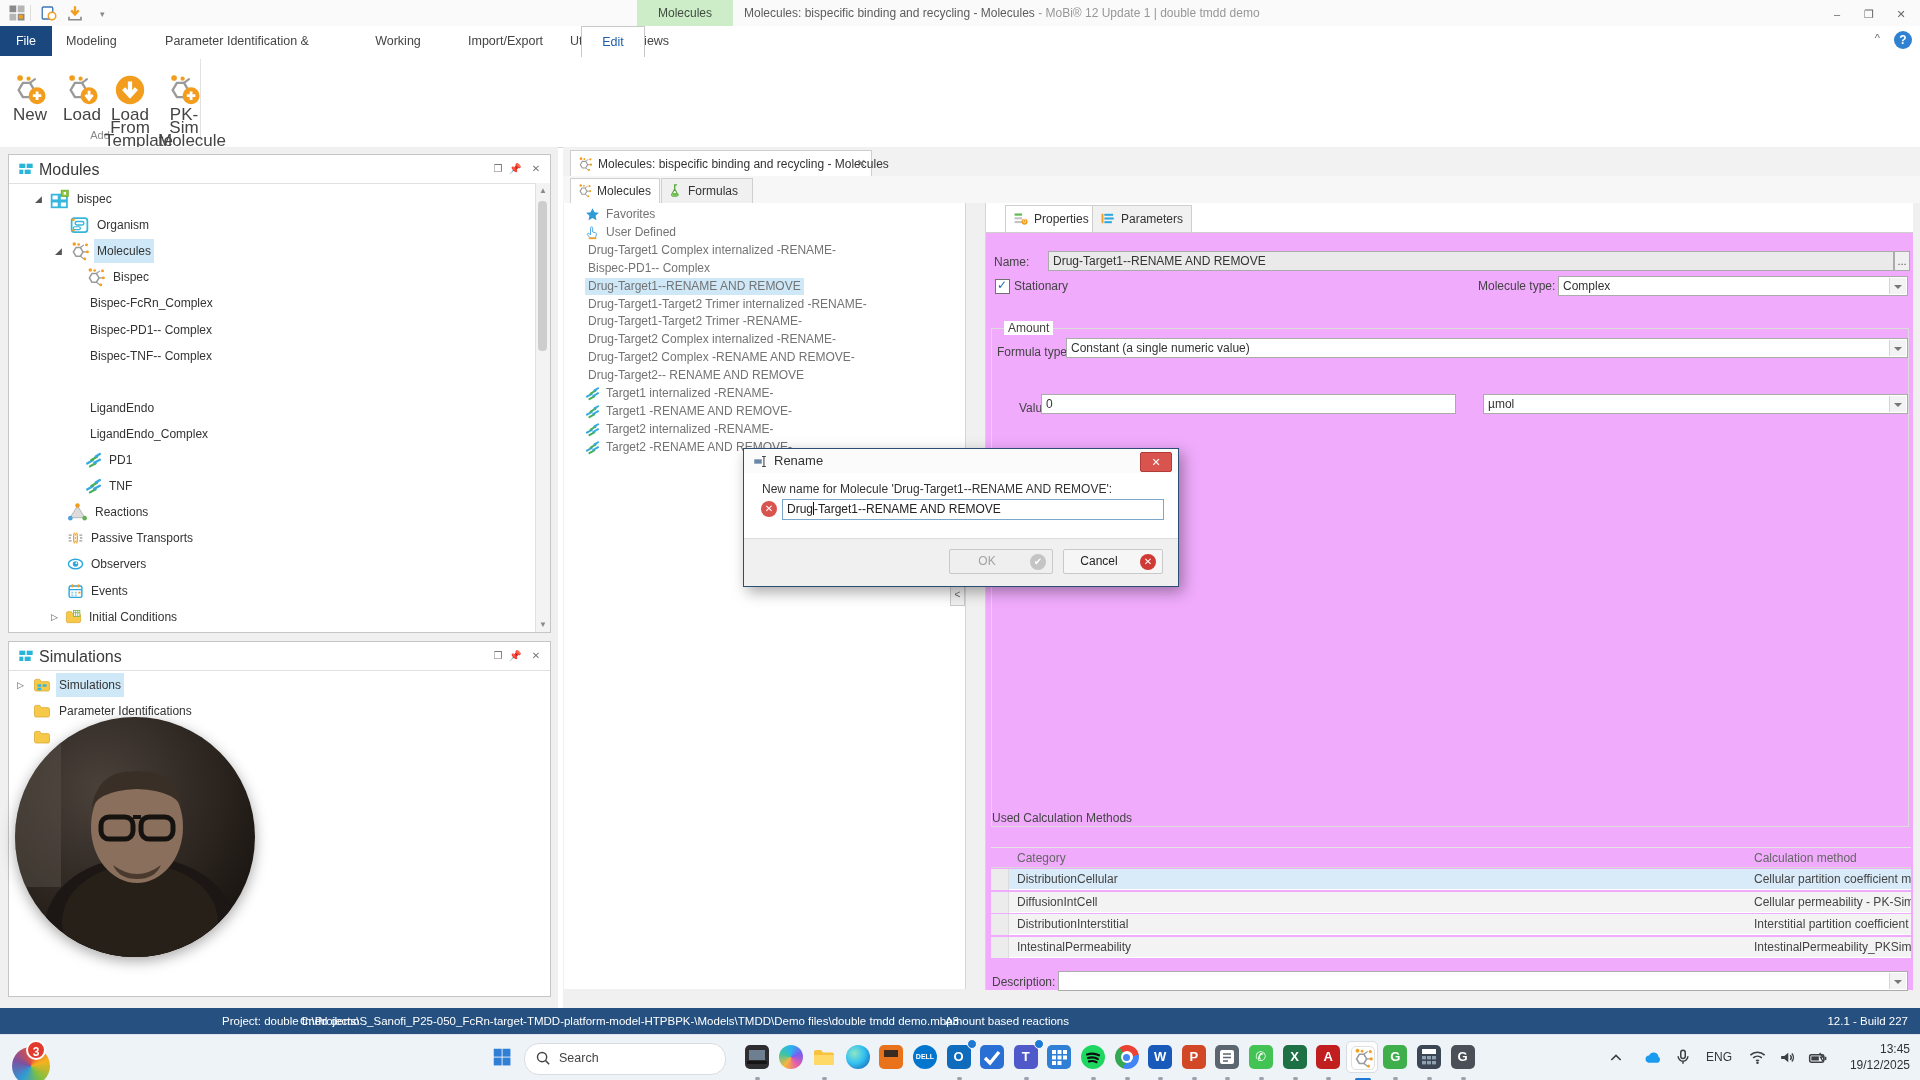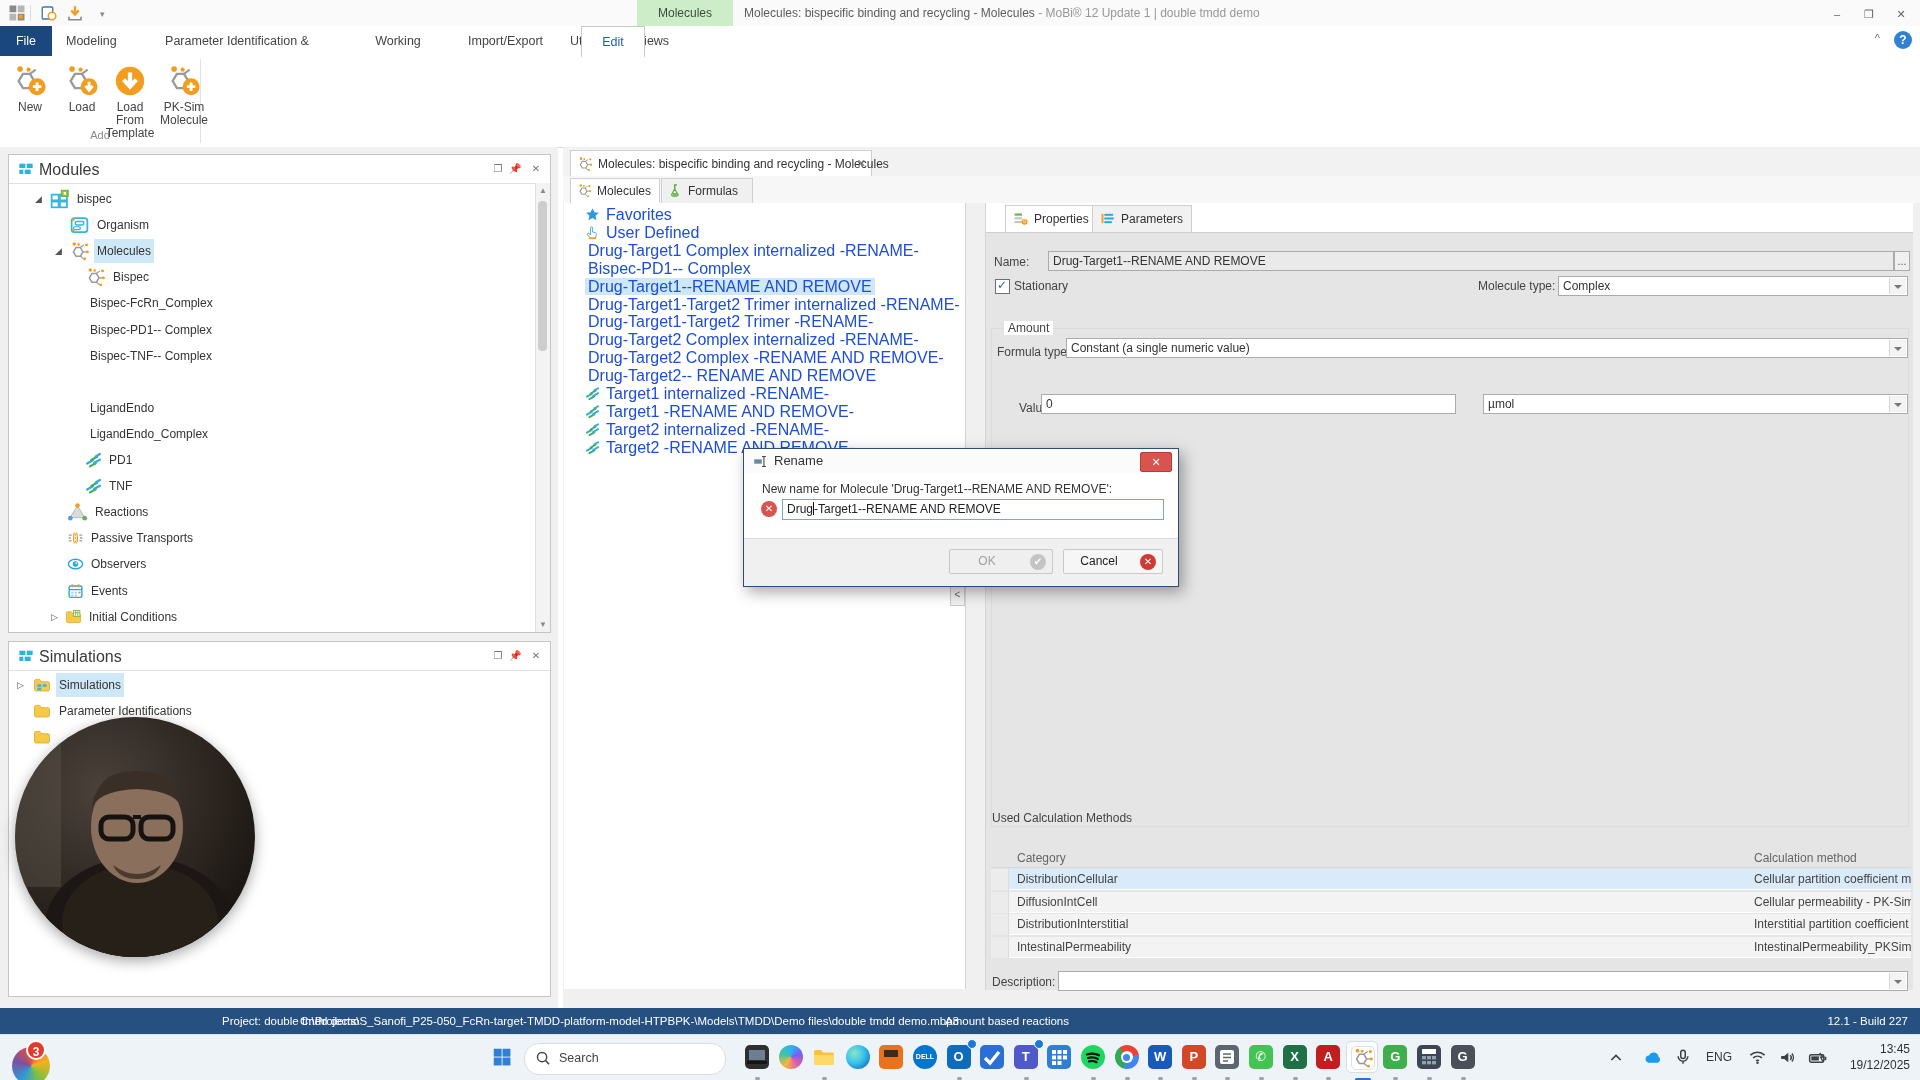--- a/index.html
+++ b/index.html
@@ -18,21 +18,21 @@
   
   #tabrow{left:0;top:26px;width:1920px;height:31px;background:#fff;border-bottom:1px solid #d9d9d9;}
   .rtab{position:absolute;top:0;height:30px;line-height:30px;padding:0 12px;font-size:12.5px;color:#444;}
   .rtab.file{background:#19477e;color:#fff;}
   .rtab.active{background:#fff;color:#1e5fa8;border:1px solid #c9c9c9;border-bottom:none;height:31px;box-sizing:border-box;}
   #ribbon-help{position:absolute;right:8px;top:5px;width:18px;height:18px;border-radius:50%;background:#2f82d2;color:#fff;
     text-align:center;line-height:18px;font-size:12px;font-weight:bold;}
   #ribbon-collapse{position:absolute;right:40px;top:6px;color:#666;font-size:11px;}
   
   #ribbon{left:0;top:57px;width:1920px;height:90px;background:#fff;border-bottom:1px solid #d5d5d5;}
-  .rbtn{position:absolute;top:7px;width:52px;text-align:center;color:#444;font-size:12px;line-height:13px;}
+  .rbtn{position:absolute;top:16px;width:52px;text-align:center;color:#444;font-size:17px;line-height:13px;}
   .rbtn .ric{display:inline-block;width:34px;height:34px;}
   #ribbon-group-line{position:absolute;left:200px;top:2px;width:1px;height:84px;background:#e2e2e2;}
   #ribbon-group-label{position:absolute;left:0;top:72px;width:200px;text-align:center;color:#8a8a8a;font-size:11px;}
   
   #leftcol-bg{left:0;top:147px;width:558px;height:861px;background:#f0f0f0;}
   .panel{position:absolute;background:#fff;border:1px solid #c5c5c5;}
   .panel-title{position:absolute;left:0;top:0;right:0;height:28px;background:#fff;border-bottom:1px solid #e0e0e0;}
   .panel-title .pt-ic{position:absolute;left:9px;top:6px;width:16px;height:16px;}
   .panel-title .pt-tx{position:absolute;left:30px;top:6px;font-size:16px;color:#3a3a3a;}
   .pt-btn{position:absolute;top:7px;width:16px;height:14px;color:#777;font-size:10px;text-align:center;line-height:14px;}
@@ -52,32 +52,32 @@
   #doctab{position:absolute;left:7px;top:2px;width:300px;height:26px;background:#fff;border:1px solid #cfcfcf;border-bottom:none;}
   #doctab .dt-ic{position:absolute;left:6px;top:5px;width:16px;height:16px;}
   #doctab .dt-tx{position:absolute;left:27px;top:6px;font-size:12px;color:#333;white-space:nowrap;}
   #doctab .dt-x{position:absolute;right:5px;top:6px;color:#777;font-size:11px;}
   #subtabs{left:563px;top:176px;width:1357px;height:27px;background:#f7f7f7;}
   .subtab{position:absolute;top:2px;height:24px;background:#f0f0f0;border:1px solid #cfcfcf;font-size:12px;color:#333;}
   .subtab.on{background:#fff;border-bottom:1px solid #fff;}
   .subtab .st-ic{position:absolute;left:6px;top:4px;width:15px;height:15px;}
   .subtab .st-tx{position:absolute;left:26px;top:5px;}
   #listpane{left:564px;top:203px;width:401px;height:786px;background:#fff;border-right:1px solid #d5d5d5;}
-  .lrow{position:absolute;height:17px;line-height:17px;white-space:nowrap;font-size:16px;color:#1d4ed8;}
+  .lrow{position:absolute;height:17px;line-height:17px;white-space:nowrap;font-size:12px;color:#737373;}
   .lrow .lic{position:absolute;left:0;top:1px;width:15px;height:15px;}
   .lrow .llb{position:absolute;top:0;padding:0 3px;}
   #list-left-arrow{left:950px;top:585px;width:13px;height:19px;background:#f0f0f0;border:1px solid #c9c9c9;
      color:#666;font-size:10px;text-align:center;line-height:18px;}
   
   #propspane{left:985px;top:203px;width:927px;height:787px;background:#fff;border-left:1px solid #d5d5d5;}
   .ptab{position:absolute;top:2px;height:26px;background:#f1f1f1;border:1px solid #cfcfcf;font-size:12px;color:#333;}
   .ptab.on{background:#fff;border-bottom:1px solid #fff;margin-left:16px;}
   .ptab .st-ic{position:absolute;left:7px;top:5px;width:15px;height:15px;}
   .ptab .st-tx{position:absolute;left:28px;top:6px;}
-  #props-body{position:absolute;left:0;top:29px;right:0;bottom:0;border-top:1px solid #cfcfcf;background:#e5e5e5;}
+  #props-body{position:absolute;left:0;top:29px;right:0;bottom:0;border-top:1px solid #cfcfcf;background:#f0abfc;}
   .flabel{position:absolute;font-size:12px;color:#444;white-space:nowrap;}
   .field{position:absolute;box-sizing:border-box;border:1px solid #ababab;background:#fff;font-size:12px;color:#333;
      padding:2px 4px;white-space:nowrap;overflow:hidden;}
   .field.ro{background:#eaeaea;}
   .combo-arrow{position:absolute;top:1px;bottom:1px;right:1px;width:16px;background:#f3f3f3;border-left:1px solid #d5d5d5;}
   .combo-arrow:after{content:"";position:absolute;left:4px;top:7px;border:4px solid transparent;border-top-color:#777;}
   .dots-btn{position:absolute;box-sizing:border-box;border:1px solid #ababab;background:#f0f0f0;color:#555;
      text-align:center;font-size:11px;line-height:14px;}
   #groupbox-amount{position:absolute;left:5px;top:95px;width:916px;height:497px;border:1px solid #dcdcdc;}
   #groupbox-amount .glabel{position:absolute;left:12px;top:-8px;background:#fff;padding:0 4px;font-size:12px;color:#444;}

